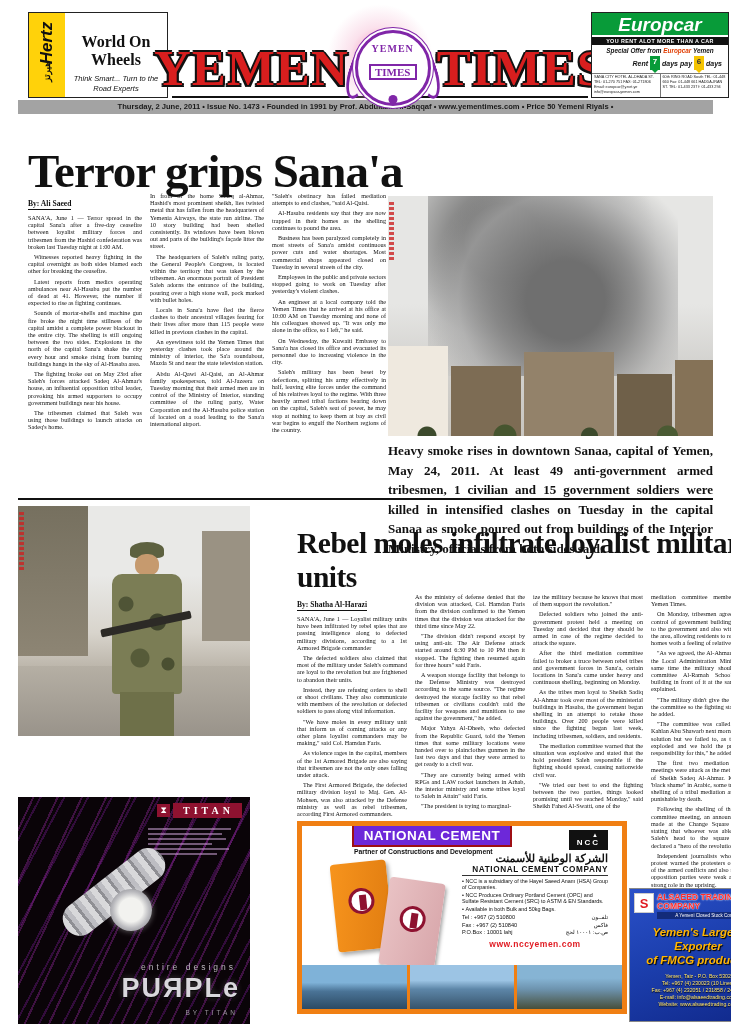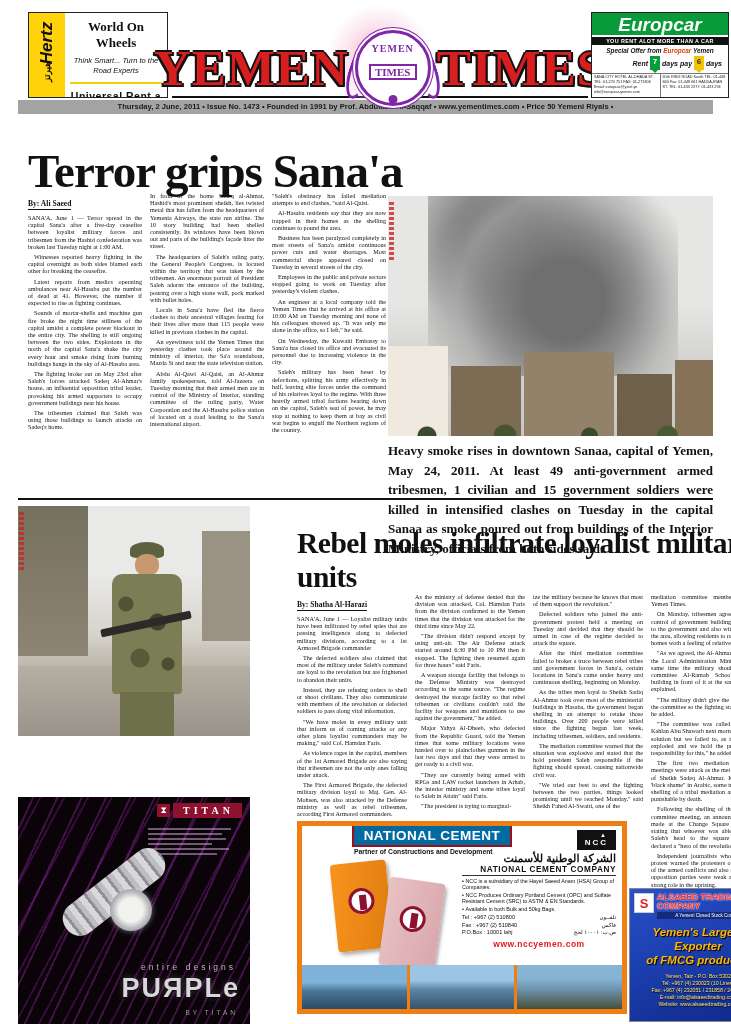--- a/index.html
+++ b/index.html
@@ -5,21 +5,21 @@
   html,body{margin:0;padding:0;background:#ffffff;}
   .page{position:relative;width:731px;height:1024px;background:#ffffff;overflow:hidden;
         font-family:"Liberation Serif",serif;color:#111;}
   
   .ad-box{position:absolute;border:1px solid #222;background:#fff;box-sizing:border-box;overflow:hidden;}
   .hertz{left:28px;top:12px;width:140px;height:86px;display:flex;}
   .hertz-strip{width:36px;background:#ffd20a;display:flex;flex-direction:column;align-items:center;justify-content:center;}
   .hertz-brand{transform:rotate(-90deg);font-family:"Liberation Sans",sans-serif;font-weight:bold;font-style:italic;font-size:17px;letter-spacing:0;white-space:nowrap;}
   .hertz-ar{font-size:9px;transform:rotate(-90deg);margin-top:14px;font-weight:bold;}
   .hertz-main{flex:1;padding:4px 3px;text-align:center;}
-  .hertz-h{font-size:13px;font-weight:bold;margin-top:2px;}
+  .hertz-h{font-size:16px;font-weight:bold;margin-top:16px;}
   .hertz-tag{font-size:7.5px;font-style:italic;margin-top:5px;line-height:1.3;font-family:"Liberation Sans",sans-serif;}
   .hertz-line{height:2px;background:#f2cf00;margin:6px 2px;}
   .hertz-sub{font-family:"Liberation Sans",sans-serif;font-size:10.5px;font-weight:bold;letter-spacing:.5px;}
   
   .mast{position:absolute;left:172px;top:18px;width:416px;height:94px;}
   .mast-rule{position:absolute;left:0;right:0;bottom:14px;height:2px;background:#111;}
   .mast-burst{position:absolute;left:50%;top:42%;width:120px;height:120px;transform:translate(-50%,-50%);
      background:radial-gradient(circle,rgba(244,170,200,.9) 0 18%,rgba(247,200,220,.55) 35%,rgba(255,255,255,0) 62%);}
   .mast-inner{position:absolute;left:0;right:0;top:12px;display:flex;align-items:center;justify-content:center;gap:6px;}
   .mast-word{font-size:51px;font-weight:bold;color:#d81e1e;letter-spacing:1px;line-height:1;
@@ -116,30 +116,30 @@
   .titan-by{position:absolute;right:12px;bottom:8px;color:#9b969e;font-family:"Liberation Sans",sans-serif;font-size:6.5px;letter-spacing:3px;}
   
   .a2-right{position:absolute;left:256px;top:503px;width:470px;height:521px;margin-left:41px;}
   .a2-headline{font-size:29.5px;font-weight:bold;line-height:1.13;letter-spacing:-.5px;width:462px;}
   .a2-cols{left:0;top:90px;}
   .col.c-a2{width:110px;height:230px;}
   .col.c-a2-last{width:110px;height:300px;}
   
   .ncc{position:absolute;left:0;top:318px;width:330px;height:193px;border:3px solid #f07f13;background:#f07f13;box-sizing:border-box;}
   .ncc-white{position:absolute;left:2px;top:2px;right:2px;height:140px;background:#fff;overflow:hidden;}
-  .ncc-banner{position:absolute;left:50px;top:-2px;width:160px;background:#0369a1;border:2px solid #9e0f14;color:#fff;
+  .ncc-banner{position:absolute;left:50px;top:-2px;width:160px;background:#6d28d9;border:2px solid #9e0f14;color:#fff;
      font-family:"Liberation Sans",sans-serif;font-weight:bold;font-size:13.5px;text-align:center;padding:2px 0;letter-spacing:.5px;}
   .ncc-partner{position:absolute;left:52px;top:22px;font-family:"Liberation Sans",sans-serif;font-weight:bold;font-size:6.8px;}
   .ncc-bags{position:absolute;left:24px;top:36px;width:130px;height:100px;}
   .bag{position:absolute;width:56px;height:88px;border-radius:4px;box-shadow:2px 3px 4px rgba(0,0,0,.35);}
   .bag .dot{position:absolute;left:50%;top:26px;width:26px;height:26px;transform:translateX(-50%);border-radius:50%;background:#fff;border:3px solid #8e1230;}
   .bag .dot::after{content:"";position:absolute;left:8px;top:4px;width:7px;height:15px;background:#8e1230;}
   .bag.orange{left:8px;top:0;background:linear-gradient(100deg,#f7941d,#e07c10);transform:rotate(-6deg);}
   .bag.pink{left:58px;top:18px;background:linear-gradient(100deg,#e9c2c4,#d8a7ab);transform:rotate(8deg);}
-  .ncc-info{position:absolute;left:160px;top:4px;right:6px;text-align:right;font-family:"Liberation Sans",sans-serif;}
+  .ncc-info{position:absolute;left:160px;top:4px;right:14px;text-align:right;font-family:"Liberation Sans",sans-serif;}
   .ncc-logo{display:inline-block;background:#111;color:#fff;font-size:8px;font-weight:bold;padding:1px 6px;letter-spacing:2px;border:2px solid #111;}
   .ncc-logo::before{content:"▲";display:block;font-size:6px;line-height:5px;color:#fff;}
   .ncc-arname{font-size:11px;font-weight:bold;margin-top:2px;}
   .ncc-enname{font-size:8.2px;font-weight:bold;letter-spacing:.6px;border-bottom:1px solid #333;padding-bottom:1px;}
   .ncc-bullets{text-align:left;margin-top:2px;}
   .ncc-bullets .para{font-size:5.4px;line-height:6.4px;text-indent:0;font-family:"Liberation Sans",sans-serif;margin:0 0 1px;text-align:left;padding:0;}
   .ncc-bullets .para::before{content:"• ";font-weight:bold;}
   .ncc-tels{margin-top:2px;font-size:5.6px;text-align:left;line-height:1.35;}
   .ncc-tels .ar{float:right;}
   .ncc-web{margin-top:2px;text-align:center;color:#e01b22;font-weight:bold;font-size:8.5px;letter-spacing:.5px;}

